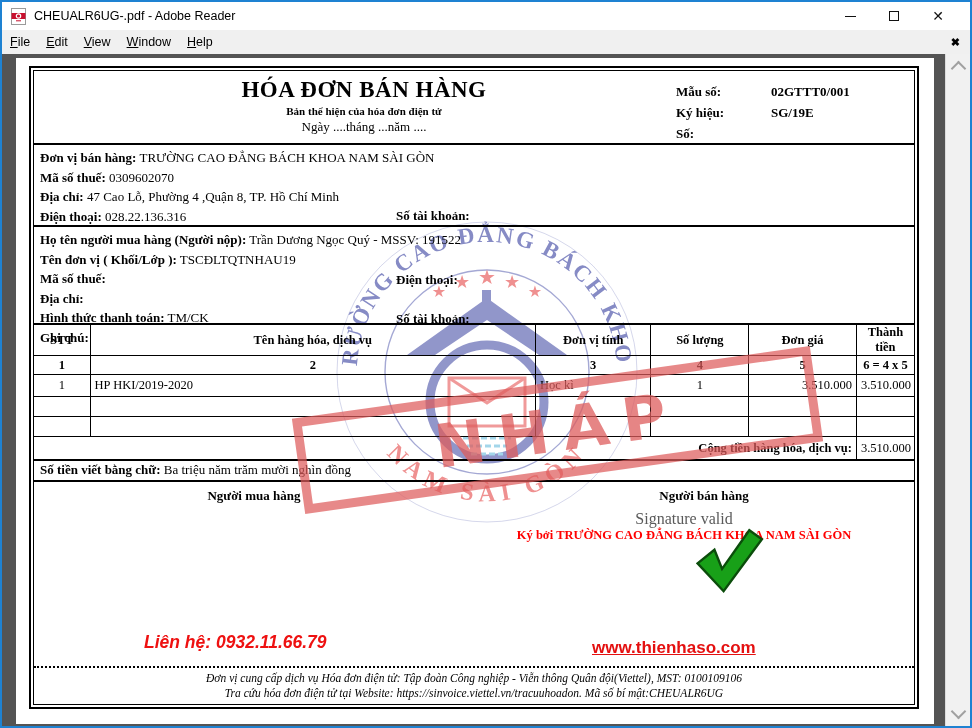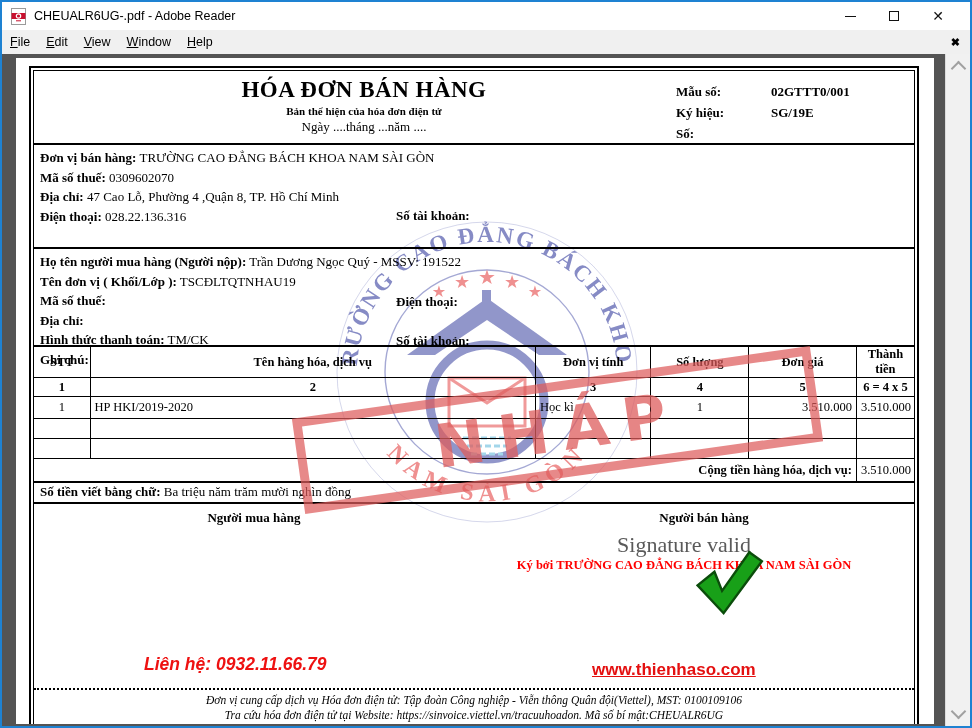--- a/index.html
+++ b/index.html
@@ -45,21 +45,21 @@
   .sec-header{height:72px;}
   .hdr-center{position:absolute;left:0;top:6px;width:660px;text-align:center;}
   .hdr-title{font-size:23px;font-weight:bold;letter-spacing:.5px;}
   .hdr-sub{font-size:11px;font-weight:bold;margin-top:2px;}
   .hdr-date{font-size:13px;margin-top:2px;}
   .hdr-right{position:absolute;right:8px;top:10px;width:230px;font-size:13px;}
   .hdr-row{display:flex;line-height:21px;}
   .hdr-row .lbl{width:95px;font-weight:bold;}
   .hdr-row .val{font-weight:bold;}
   
-  .sec-seller{height:104px;padding:3px 0 0 6px;font-size:13px;}
+  .sec-seller{height:82px;padding:3px 0 0 6px;font-size:13px;}
   .sec-buyer{height:98px;padding:3px 0 0 6px;font-size:13px;}
   .info-line{line-height:19.5px;white-space:nowrap;}
   .rfield{position:absolute;left:362px;font-weight:bold;}
   
   .inv-table{width:100%;border-collapse:collapse;table-layout:fixed;font-size:12.5px;}
   .inv-table td{border:1px solid #000;padding:0 4px;overflow:hidden;}
   .inv-table tr td{border-top:none;}
   .inv-table td:first-child{border-left:none;}
   .inv-table td:last-child{border-right:none;}
   .inv-table .hrow td{font-weight:bold;text-align:center;}
@@ -73,21 +73,21 @@
   .r21{height:21px;}.r19{height:19px;}.r22{height:22px;}.r20{height:20px;}.r23{height:23px;}
   .total-lbl{font-weight:bold;text-align:right;}
   
   .sec-words{height:20px;padding:1px 0 0 6px;font-size:13px;border-top:1px solid #000 !important;}
   
   .sec-sigs{height:186px;font-size:13px;}
   .sig-title{position:absolute;top:6px;font-weight:bold;font-size:13px;}
   .sig-buyer{left:0;width:440px;text-align:center;}
   .sig-seller{left:470px;width:400px;text-align:center;}
   .sigblock{position:absolute;left:440px;top:28px;width:420px;text-align:center;}
-  .sig-valid{font-size:22px;color:#5a5a5a;font-family:"Liberation Serif",serif;}
+  .sig-valid{font-size:16px;color:#5a5a5a;font-family:"Liberation Serif",serif;}
   .sig-red{color:#f00;font-weight:bold;font-size:12.5px;line-height:15px;}
   .checkmark{position:absolute;left:652px;top:42px;z-index:2;}
   .contact{position:absolute;left:110px;top:150px;color:#ee1111;font-weight:bold;font-style:italic;
     font-size:17.5px;font-family:"Liberation Sans",sans-serif;}
   .website{position:absolute;left:558px;top:156px;color:#e41010;font-weight:bold;font-size:17px;
     font-family:"Liberation Sans",sans-serif;text-decoration:underline;}
   
   .sec-footer{height:38px;border-top:2px dotted #000 !important;text-align:center;
     font-style:italic;font-size:11.5px;padding-top:3px;line-height:14.5px;}
   

